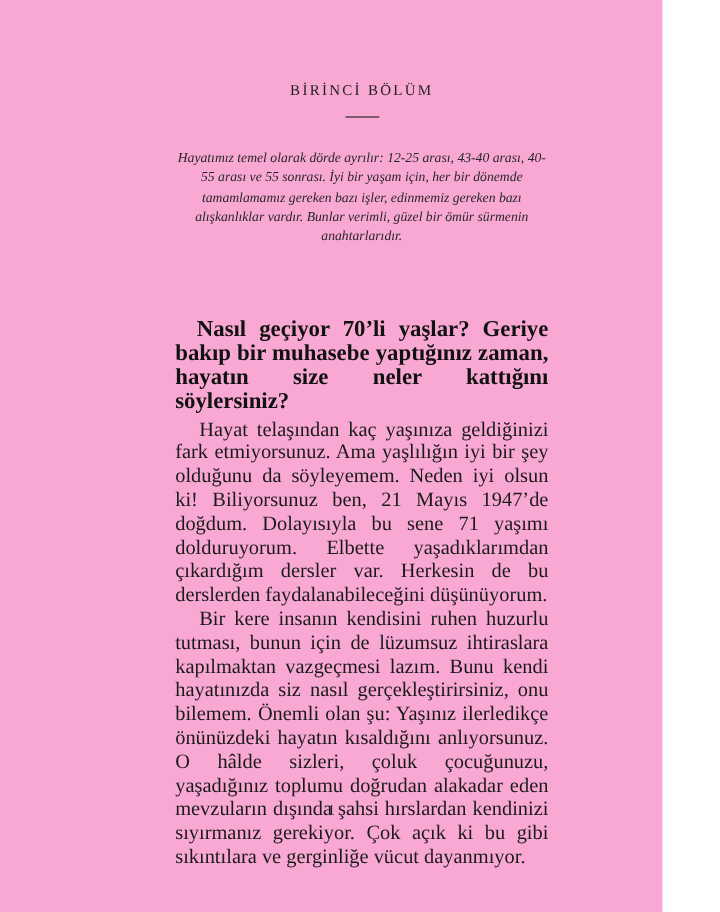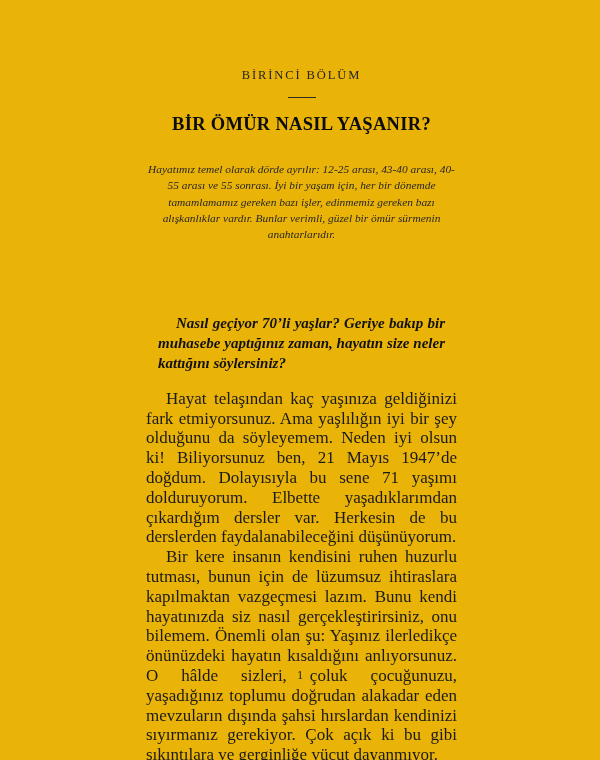--- a/index.html
+++ b/index.html
@@ -11,23 +11,23 @@
     width: 600px;
     height: 760px;
     overflow: hidden;
     font-family: "Liberation Serif", "DejaVu Serif", serif;
     color: #1a1a1a;
     -webkit-font-smoothing: antialiased;
   }
 
   .page {
     position: relative;
-    width: 600px;
+    width: 552px;
     height: 760px;
-    background: #eab308;
+    background: #f9a8d4;
     box-sizing: border-box;
   }
 
   .content {
     position: absolute;
     left: 146px;
     top: 0;
     width: 311px;
   }
 
@@ -69,25 +69,24 @@
     padding-top: 26px;
     font-style: italic;
     font-size: 11.4px;
     line-height: 16.3px;
     text-align: center;
     color: #262626;
   }
 
   
   .question {
-    margin: 12px;
+    margin: 0;
     padding-top: 60px;
-    font-style: italic;
     font-weight: 700;
-    font-size: 15px;
+    font-size: 19px;
     line-height: 19.8px;
     text-align: justify;
     text-indent: 18px;
     color: #111111;
   }
 
   
   .body-par {
     margin: 0;
     font-size: 17px;
@@ -116,21 +115,20 @@
 <body>
 
 <div class="page">
 
   <div class="content">
 
     <h2 class="chapter-label">BİRİNCİ BÖLÜM</h2>
 
     <hr class="ornament">
 
-    <h1 class="chapter-title">BİR ÖMÜR NASIL YAŞANIR?</h1>
 
     <p class="epigraph">Hayatımız temel olarak dörde ayrılır: 12-25 arası, 43-40 arası, 40-55 arası ve 55 sonrası. İyi bir yaşam için, her bir dönemde tamamlamamız gereken bazı işler, edinmemiz gereken bazı alışkanlıklar vardır. Bunlar verimli, güzel bir ömür sürmenin anahtarlarıdır.</p>
 
     <p class="question">Nasıl geçiyor 70’li yaşlar? Geriye bakıp bir muhasebe yaptığınız zaman, hayatın size neler kattığını söylersiniz?</p>
 
     <p class="body-par first">Hayat telaşından kaç yaşınıza geldiğinizi fark etmiyorsunuz. Ama yaşlılığın iyi bir şey olduğunu da söyleyemem. Neden iyi olsun ki! Biliyorsunuz ben, 21 Mayıs 1947’de doğdum. Dolayısıyla bu sene 71 yaşımı dolduruyorum. Elbette yaşadıklarımdan çıkardığım dersler var. Herkesin de bu derslerden faydalanabileceğini düşünüyorum.</p>
 
     <p class="body-par">Bir kere insanın kendisini ruhen huzurlu tutması, bunun için de lüzumsuz ihtiraslara kapılmaktan vazgeçmesi lazım. Bunu kendi hayatınızda siz nasıl gerçekleştirirsiniz, onu bilemem. Önemli olan şu: Yaşınız ilerledikçe önünüzdeki hayatın kısaldığını anlıyorsunuz. O hâlde sizleri, çoluk çocuğunuzu, yaşadığınız toplumu doğrudan alakadar eden mevzuların dışında şahsi hırslardan kendinizi sıyırmanız gerekiyor. Çok açık ki bu gibi sıkıntılara ve gerginliğe vücut dayanmıyor.</p>
 
 

